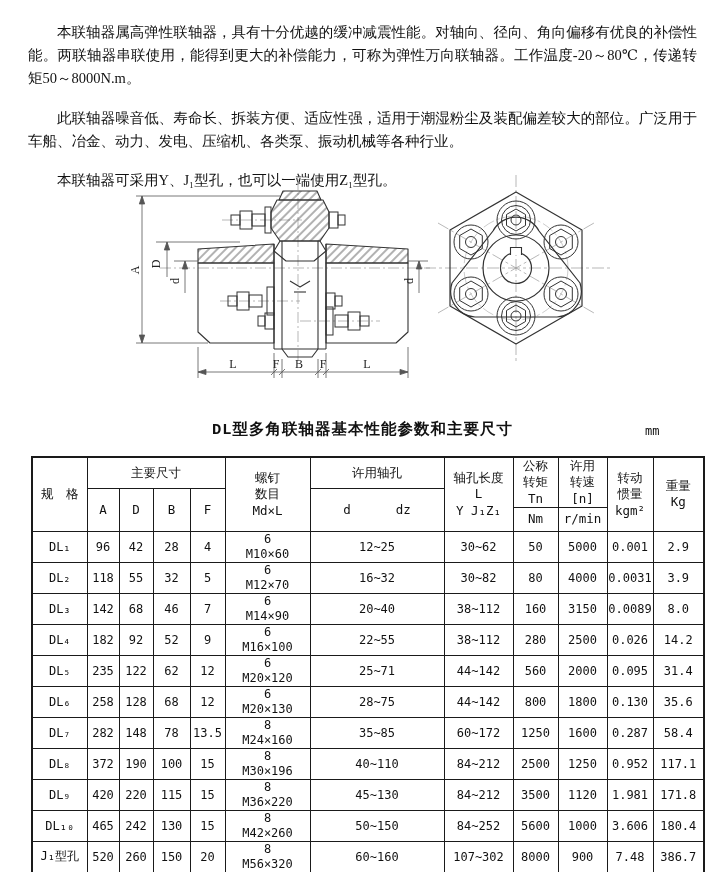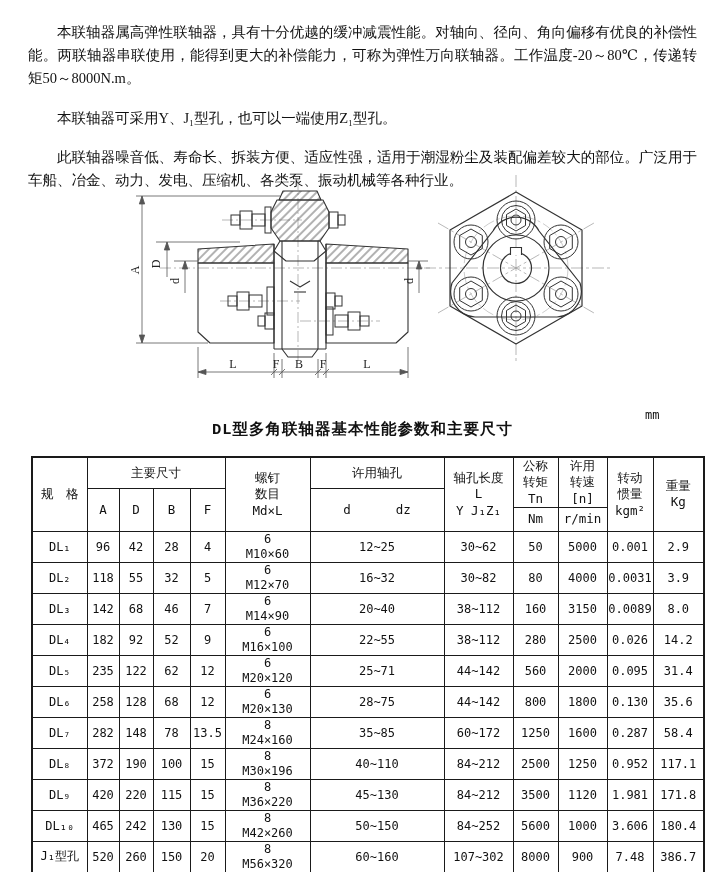--- a/index.html
+++ b/index.html
@@ -7,21 +7,21 @@
        font-family:"Liberation Serif","DejaVu Serif",serif;color:#111;}
   .text-block{position:absolute;left:12px;top:5px;width:701px;
        font-size:14.5px;line-height:23.2px;text-align:justify;}
   .text-block p{margin:16px;text-indent:2em;}
   .drawing{position:absolute;}
   #sideView{left:130px;top:171px;}
   #frontView{left:420px;top:171px;}
   .tbl-title{position:absolute;top:419px;left:0;width:725px;text-align:center;
        font-family:Liberation Mono, monospace;
        font-weight:bold;font-size:15.5px;letter-spacing:1px;}
-  .tbl-unit{position:absolute;top:408px;left:645px;
+  .tbl-unit{position:absolute;top:424px;left:645px;
        font-family:"DejaVu Sans Mono",monospace;font-size:12px;}
   table.spec{position:absolute;left:31px;top:456px;width:672px;
        border-collapse:collapse;table-layout:fixed;
        border:2px solid #1a1a1a;
        font-family:"DejaVu Sans Mono","Liberation Serif",monospace;
        font-size:12px;text-align:center;}
   table.spec th,table.spec td{border:1px solid #1a1a1a;padding:0;
        font-weight:normal;vertical-align:middle;}
   table.spec th{font-size:12.5px;line-height:1.3;}
   tr.hr1 th{height:30px;}
@@ -29,22 +29,22 @@
   tr.hr3 th{height:23px;}
   table.spec tbody td{height:28.6px;}
   .ml{white-space:pre-line;line-height:1.25;}
   .pre{white-space:pre;margin-top:19px;}
 </style>
 </head>
 <body>
 
 <div class="text-block">
   <p>本联轴器属高弹性联轴器，具有十分优越的缓冲减震性能。对轴向、径向、角向偏移有优良的补偿性能。两联轴器串联使用，能得到更大的补偿能力，可称为弹性万向联轴器。工作温度-20～80℃，传递转矩50～8000N.m。</p>
+  <p>此联轴器噪音低、寿命长、拆装方便、适应性强，适用于潮湿粉尘及装配偏差较大的部位。广泛用于车船、冶金、动力、发电、压缩机、各类泵、振动机械等各种行业。</p>
   <p>本联轴器可采用Y、J₁型孔，也可以一端使用Z₁型孔。</p>
-  <p>此联轴器噪音低、寿命长、拆装方便、适应性强，适用于潮湿粉尘及装配偏差较大的部位。广泛用于车船、冶金、动力、发电、压缩机、各类泵、振动机械等各种行业。</p>
 </div>
 
 <svg id="sideView" class="drawing" width="302" height="232" viewBox="0 0 302 232" xmlns="http://www.w3.org/2000/svg">
   <defs>
     <pattern id="hx" width="6" height="6" patternUnits="userSpaceOnUse" patternTransform="rotate(45)">
       <line x1="3" y1="0" x2="3" y2="6" stroke="#666" stroke-width="1"></line>
     </pattern>
   </defs>
   <g stroke="#999" stroke-width="0.7" stroke-dasharray="11 3 2 3">
     <line x1="168" y1="8" x2="168" y2="192"></line>

